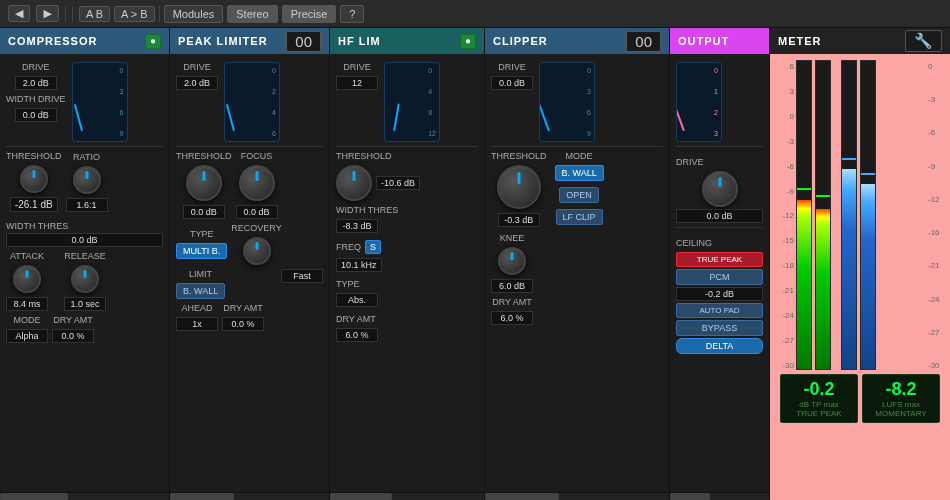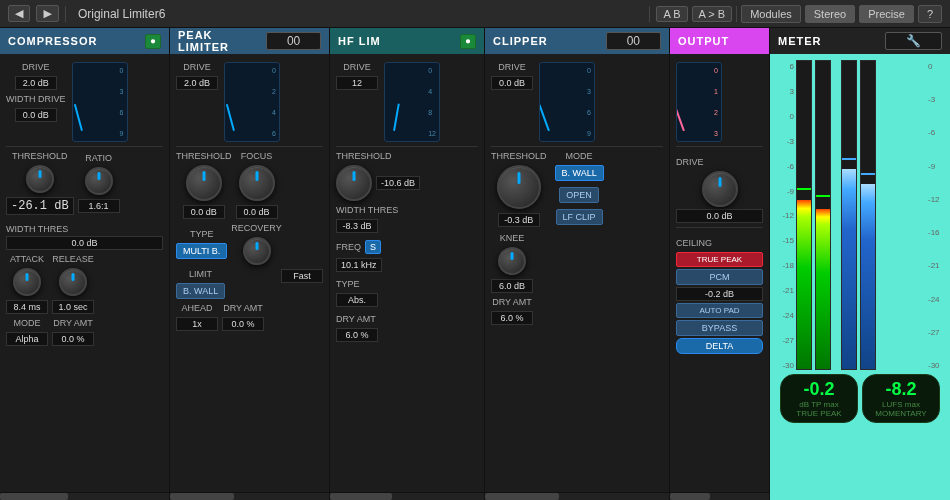--- a/index.html
+++ b/index.html
@@ -84,22 +84,22 @@
     .panel-header-title {
       font-size: 11px;
       font-weight: bold;
       color: #fff;
       letter-spacing: 1px;
     }
     .panel-header-btn {
       background: #1a1a1a;
       border: 1px solid #555;
       color: #ccc;
-      font-size: 12px;
-      padding: 1px 20px;
+      font-size: 15px;
+      padding: 1px 8px;
       cursor: pointer;
       border-radius: 2px;
       min-width: 18px;
       text-align: center;
     }
     .panel-header-icon {
       background: #1a8a3a;
       border: 1px solid #1a6a2a;
       color: #fff;
       font-size: 9px;
@@ -200,21 +200,21 @@
     }
     .sm-btn.red-active {
       background: #aa1a2a;
       color: #fff;
       border-color: #ee2a3a;
     }
 
     
     .meter-panel {
       width: 155px;
-      background: #5eead4;
+      background: #fca5a5;
     }
     .meter-header {
       display: flex;
       align-items: center;
       justify-content: space-between;
       background: #222;
       padding: 4px 8px;
       height: 26px;
     }
     .meter-body {
@@ -224,21 +224,21 @@
     
     .bottom-meters {
       display: flex;
       gap: 4px;
       padding: 4px 4px 0;
     }
     .bottom-meter-box {
       flex: 1;
       background: #0a1a0a;
       border: 1px solid #1a3a1a;
-      border-radius: 14px;
+      border-radius: 2px;
       padding: 4px;
       text-align: center;
     }
     .bottom-meter-value {
       font-size: 18px;
       font-weight: bold;
       color: #00ff44;
     }
     .bottom-meter-unit {
       font-size: 8px;
@@ -289,21 +289,20 @@
       min-width: 42px;
     }
   </style>
 </head>
 <body>
 
 <div class="top-bar">
   <button class="top-bar-btn">◀</button>
   <button class="top-bar-btn">▶</button>
   <div style="width:1px;height:16px;background:#444;"></div>
-  <span class="top-bar-title">Original Limiter6</span>
   <div style="width:1px;height:16px;background:#444;"></div>
   <div class="top-bar-right">
     <button class="top-bar-btn">A  B</button>
     <button class="top-bar-btn active">A &gt; B</button>
     <div style="width:1px;height:16px;background:#444;"></div>
     <button class="btn top-bar-btn">Modules</button>
     <button class="btn top-bar-btn active">Stereo</button>
     <button class="btn top-bar-btn active">Precise</button>
     <button class="btn top-bar-btn">?</button>
   </div>
@@ -334,34 +333,34 @@
           </div>
           <div class="drive-needle" style="position:absolute;bottom:10px;left:8px;width:2px;height:28px;background:#00aaff;transform-origin:bottom center;transform:rotate(-15deg);border-radius:1px;"></div>
         </div>
       </div>
       <div class="sep"></div>
 
       <div class="row" style="align-items:center;gap:4px;">
         <div class="col">
           <span class="label-sm">THRESHOLD</span>
           <div class="knob small"></div>
-          <span class="value-box" style="font-size:12px;min-width:48px;font-family:Liberation Mono, monospace;">-26.1 dB</span>
+          <span class="value-box" style="font-size:10px;min-width:48px;">-26.1 dB</span>
         </div>
         <div class="col">
           <span class="label-sm">RATIO</span>
           <div class="knob small"></div>
           <span class="value-box">1.6:1</span>
         </div>
       </div>
       <div style="margin-top:3px;">
         <span class="label-sm">WIDTH THRES</span>
         <span class="value-box" style="display:block;">0.0 dB</span>
       </div>
 
-      <div class="row" style="margin-top:4px;gap:4px;">
+      <div class="row" style="margin-top:4px;gap:16px;">
         <div class="col">
           <span class="label-sm">ATTACK</span>
           <div class="knob small"></div>
           <span class="value-box">8.4 ms</span>
         </div>
         <div class="col">
           <span class="label-sm">RELEASE</span>
           <div class="knob small"></div>
           <span class="value-box">1.0 sec</span>
         </div>

